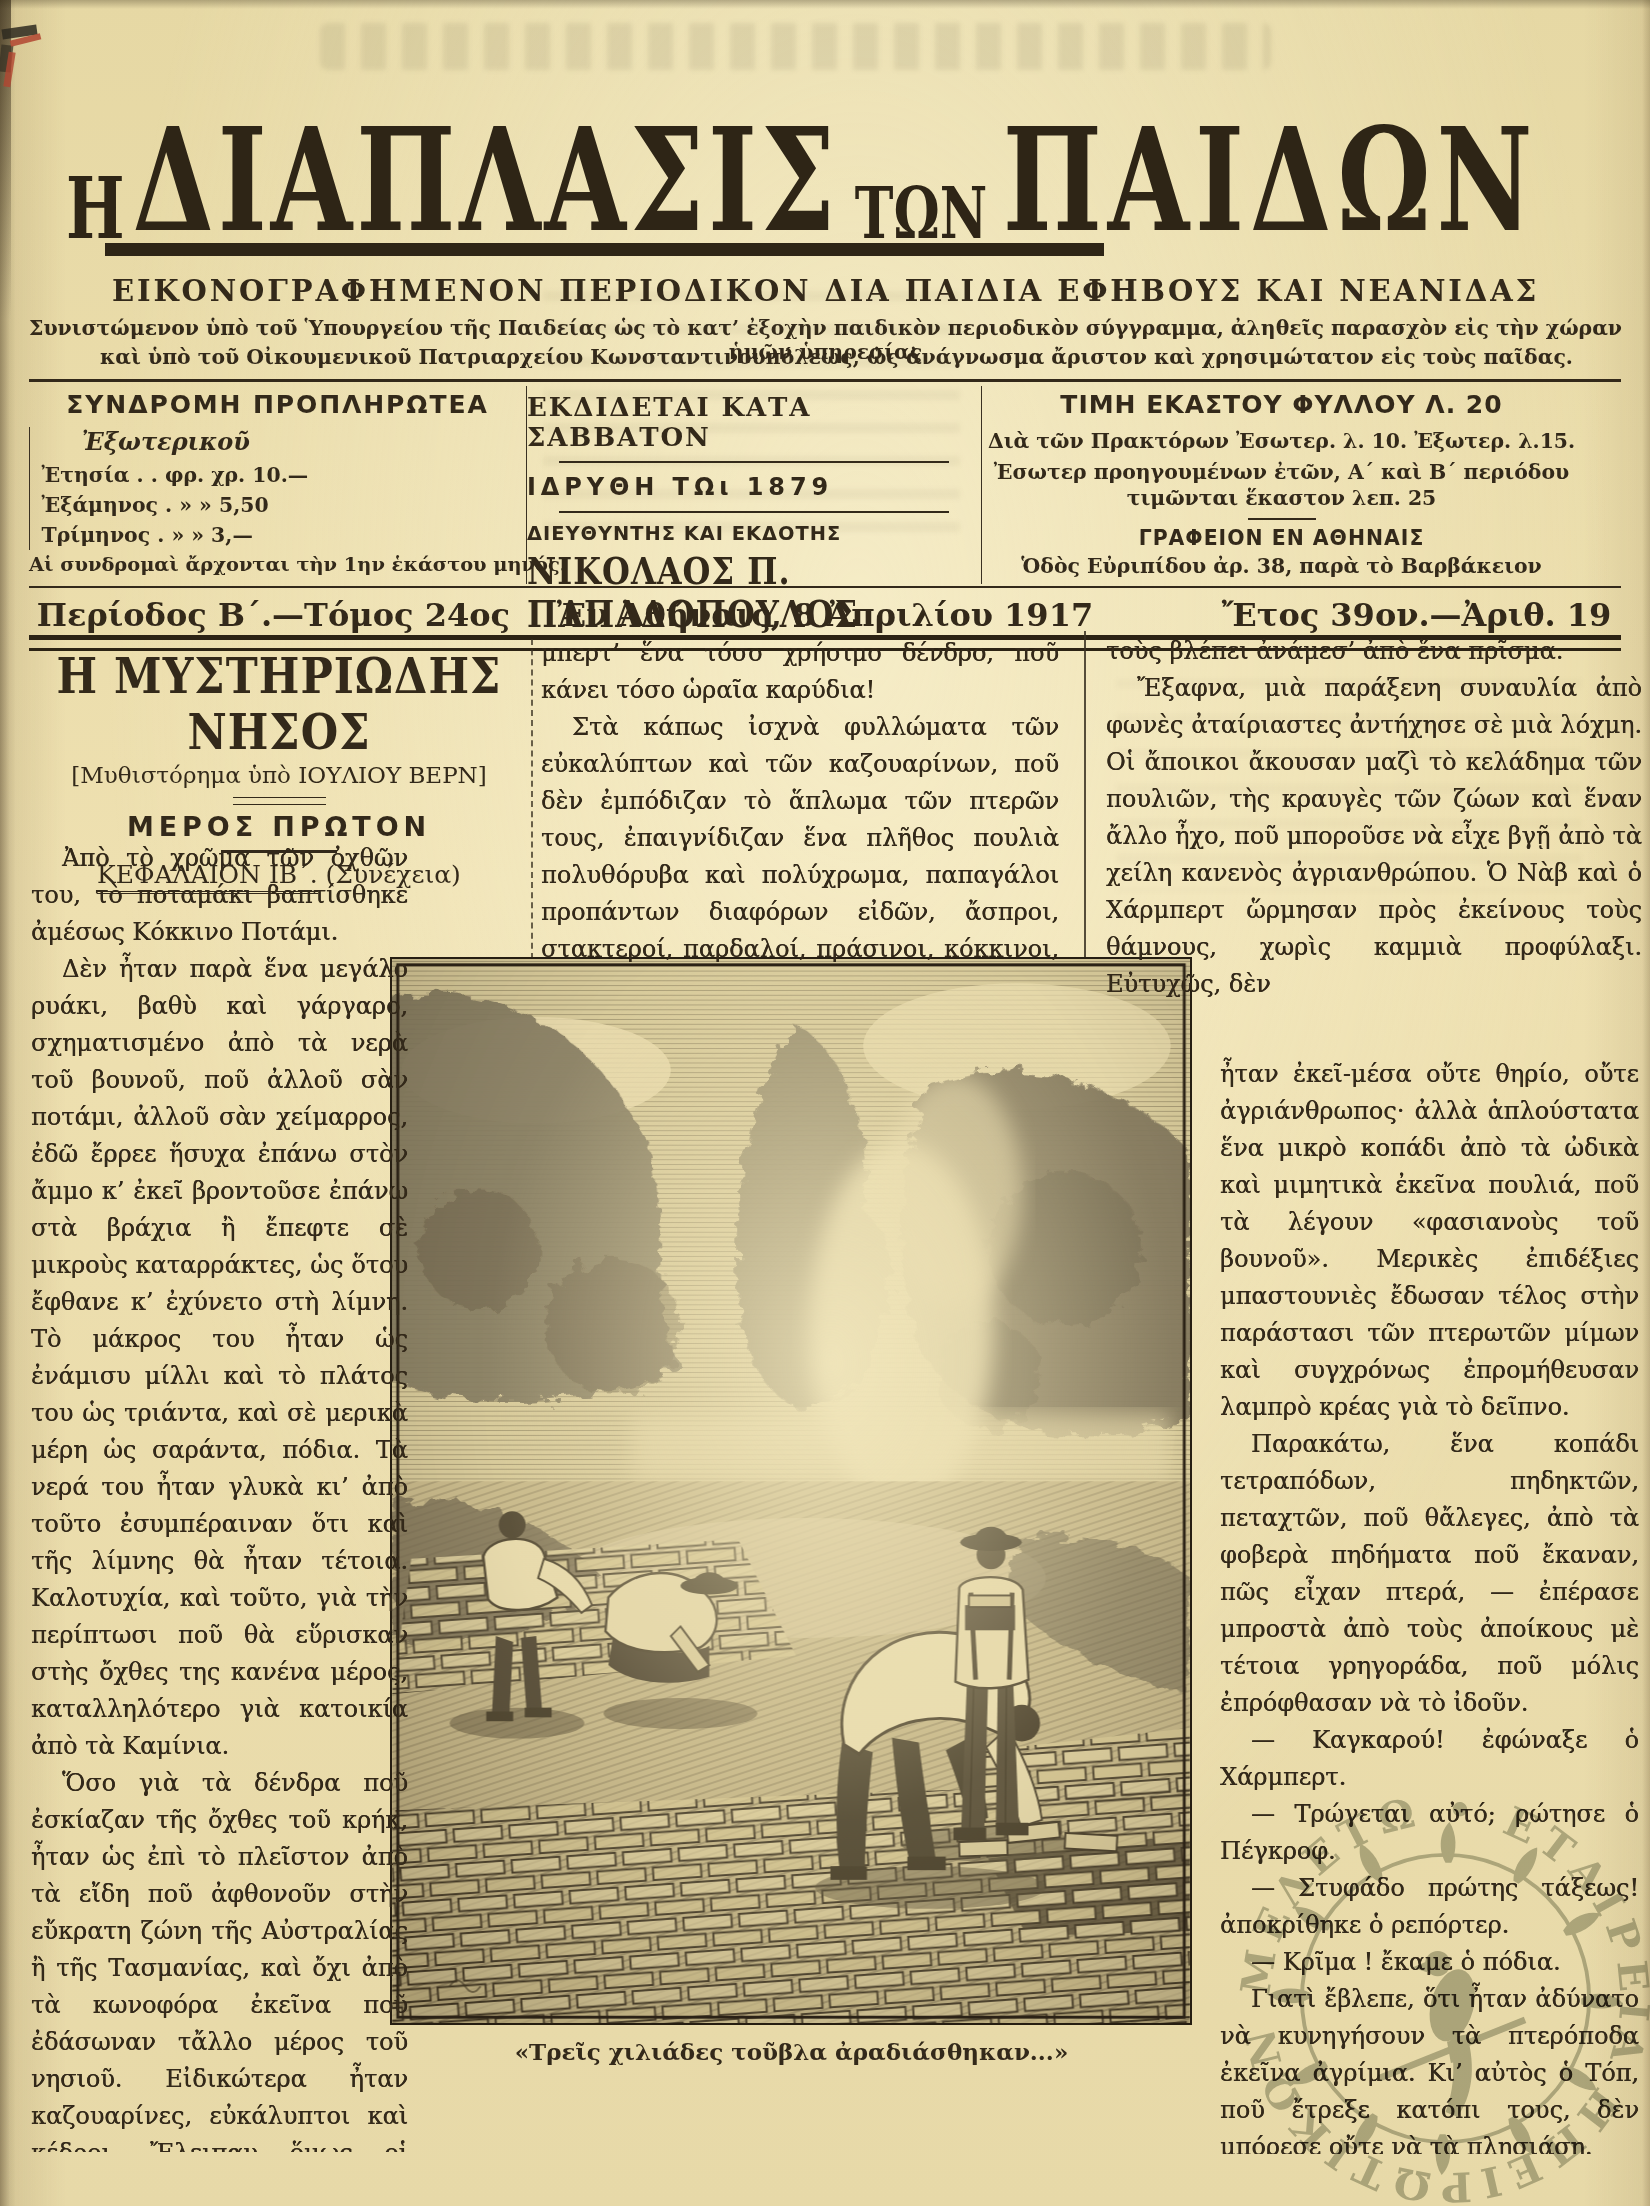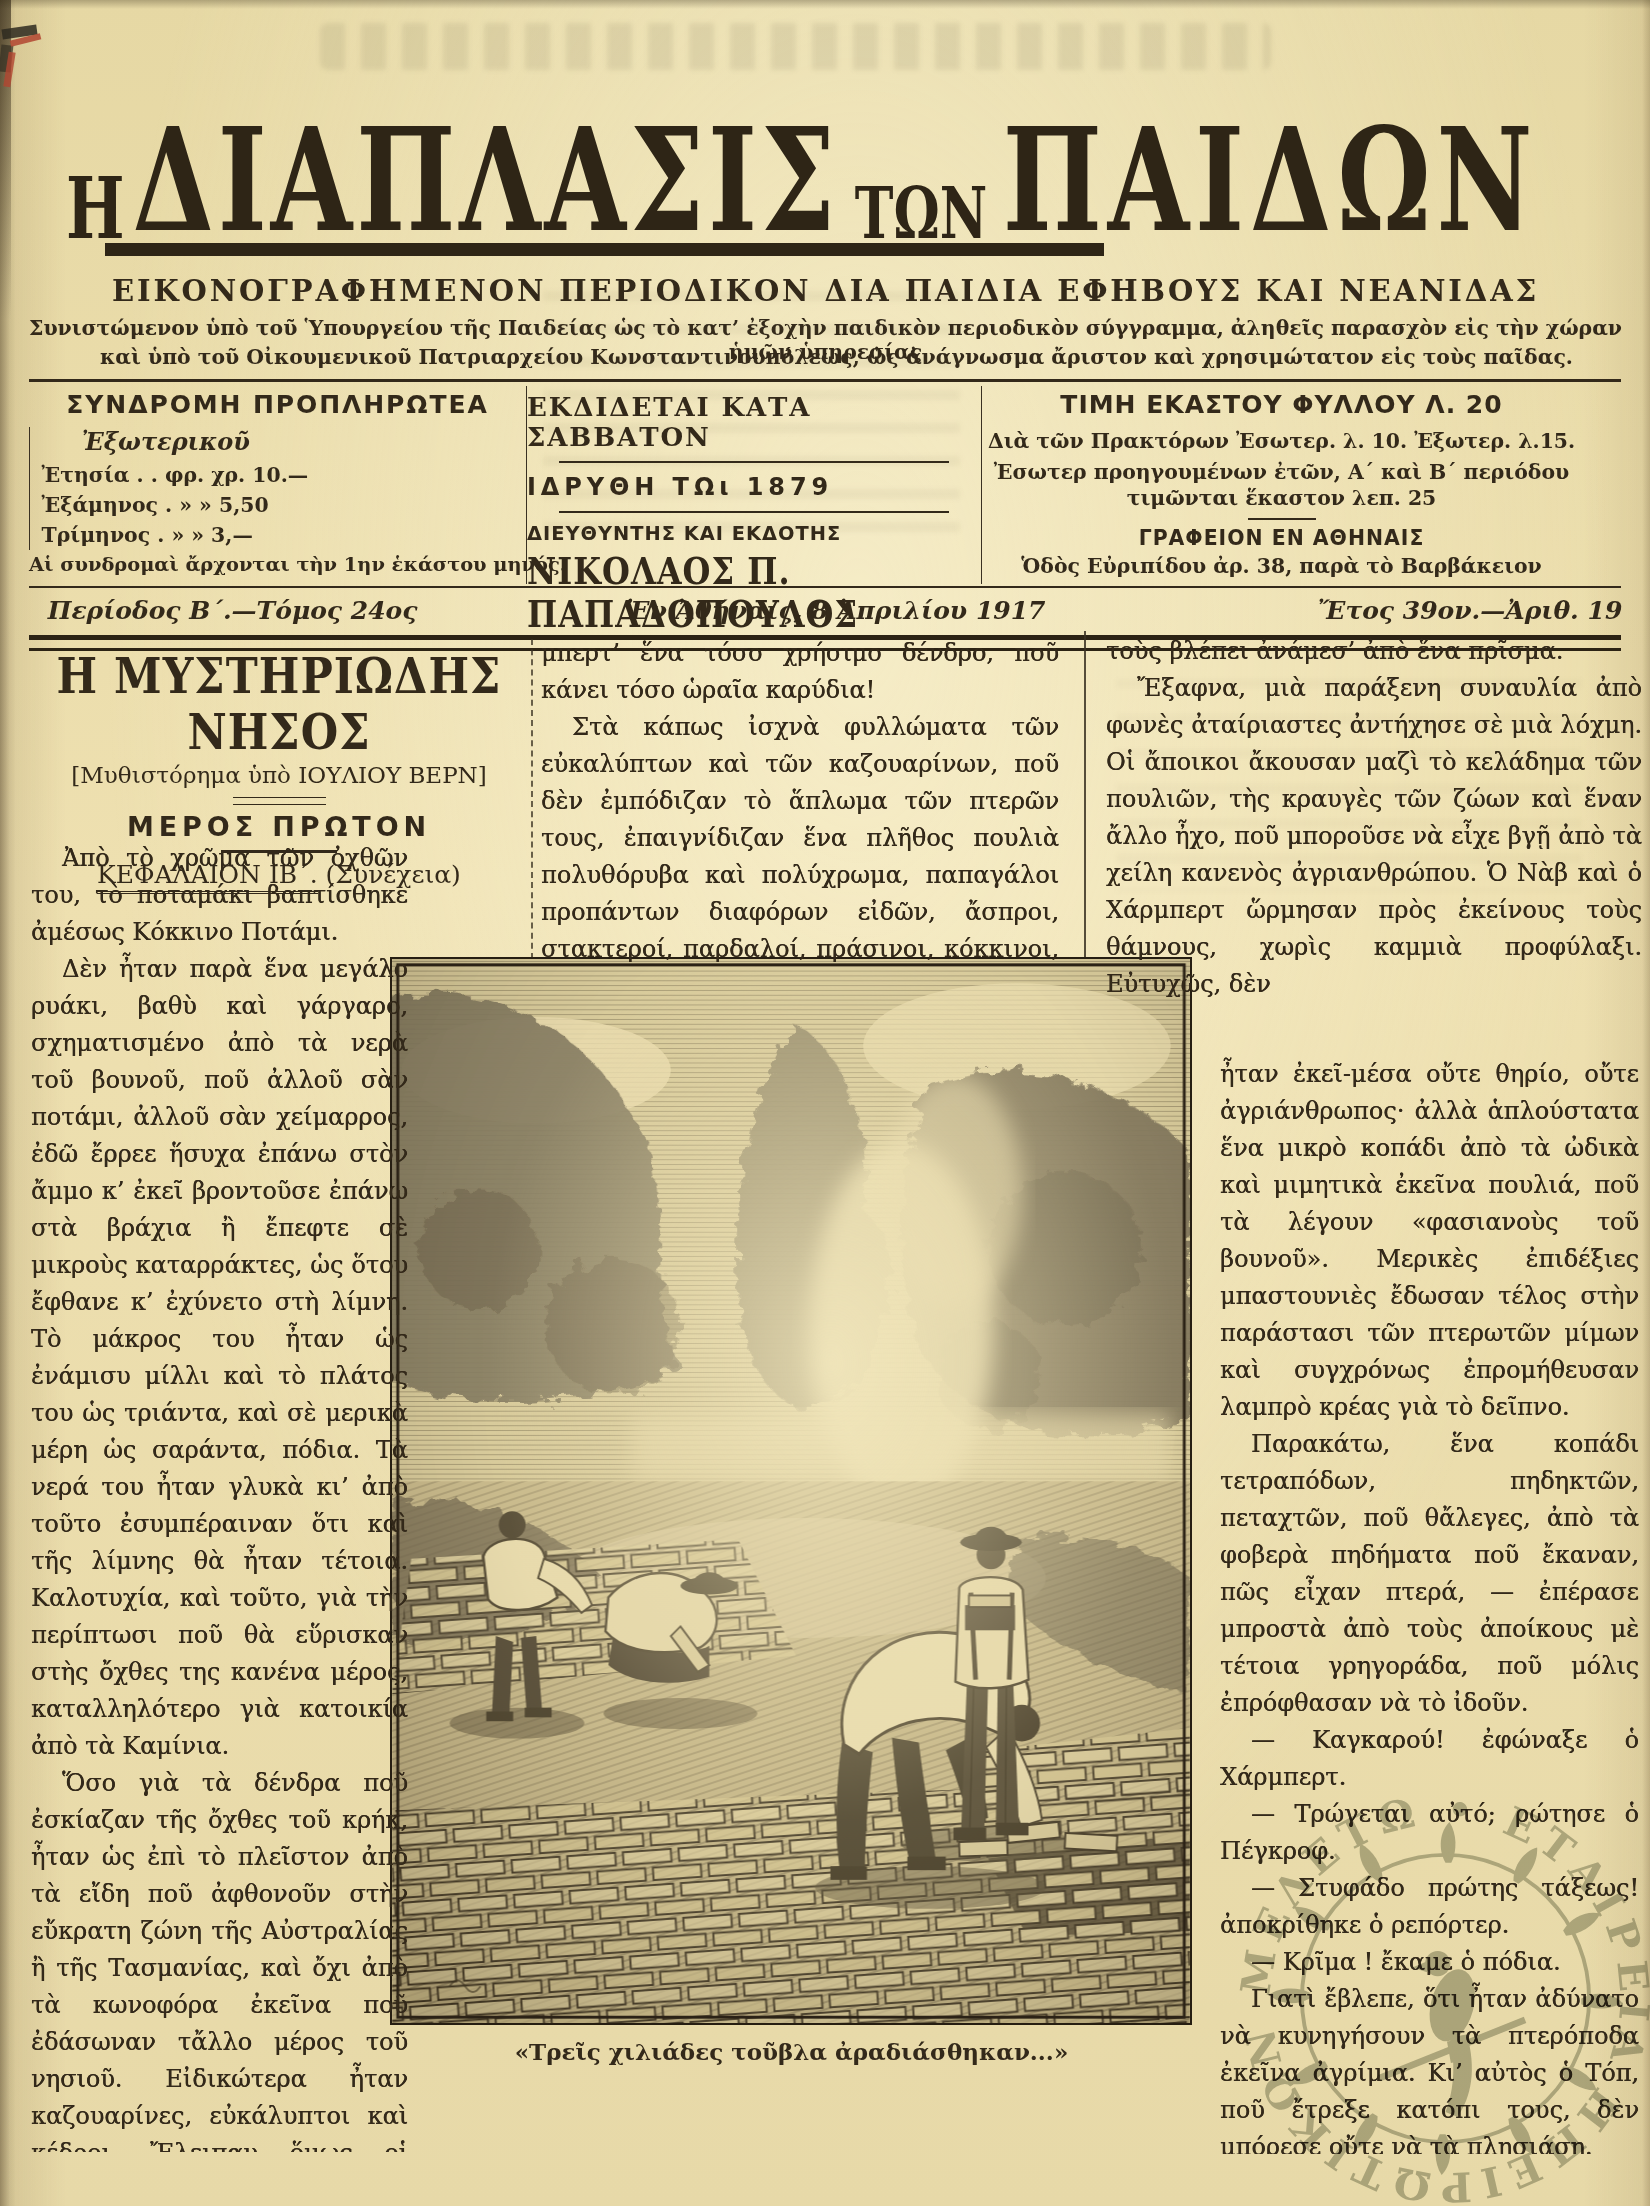--- a/index.html
+++ b/index.html
@@ -50,21 +50,21 @@
   .pub-director-label{font-family:"DejaVu Sans",sans-serif;font-size:19.4px;font-weight:bold;letter-spacing:1px;margin-top:5.8px;}
   .pub-director-name{font-size:32px;font-weight:bold;letter-spacing:1px;margin-top:3.9px;transform:scaleY(1.15);transform-origin:top;}
   .price-title{font-family:"DejaVu Sans",sans-serif;font-size:25px;font-weight:bold;letter-spacing:1px;}
   .price-line{font-size:20.4px;font-weight:bold;margin-top:9.7px;}
   .price-line2{font-size:20.4px;font-weight:bold;margin-top:7.8px;}
   .price-line3{font-size:20.4px;font-weight:bold;margin-top:1.9px;}
   .price-rule{width:68px;height:1.9px;background:#33291a;margin:7.8px auto 5.8px;}
   .office-label{font-family:"DejaVu Sans",sans-serif;font-size:20.4px;font-weight:bold;letter-spacing:1px;}
   .office-address{font-size:20.4px;font-weight:bold;margin-top:3.9px;}
   
-  .dateline{left:40px;top:592px;width:1592px;height:41px;font-style:italic;font-weight:bold;font-size:25px;z-index:3;}
+  .dateline{left:29px;top:592px;width:1592px;height:41px;font-weight:bold;font-size:32px;z-index:3;}
   .date-left{position:absolute;left:7.8px;top:3.9px;}
   .date-center{position:absolute;left:0;width:100%;text-align:center;top:3.9px;}
   .date-right{position:absolute;right:9.7px;top:3.9px;}
   
   .art-head{left:29px;top:648px;width:500px;text-align:center;z-index:3;}
   .art-title{font-size:43px;font-weight:bold;letter-spacing:1px;transform:scaleY(1.12);transform-origin:top;}
   .art-byline{font-size:23px;margin-top:13.6px;}
   .art-rule1{width:93px;box-sizing:border-box;height:7.8px;border-top:1.9px solid #33291a;border-bottom:1.9px solid #33291a;margin:9.7px auto 5.8px;}
   .art-part{font-family:"DejaVu Sans",sans-serif;font-size:27px;font-weight:bold;letter-spacing:4.9px;}
   .art-rule2{width:116px;height:2.9px;background:#33291a;margin:7.8px auto 7.8px;}

